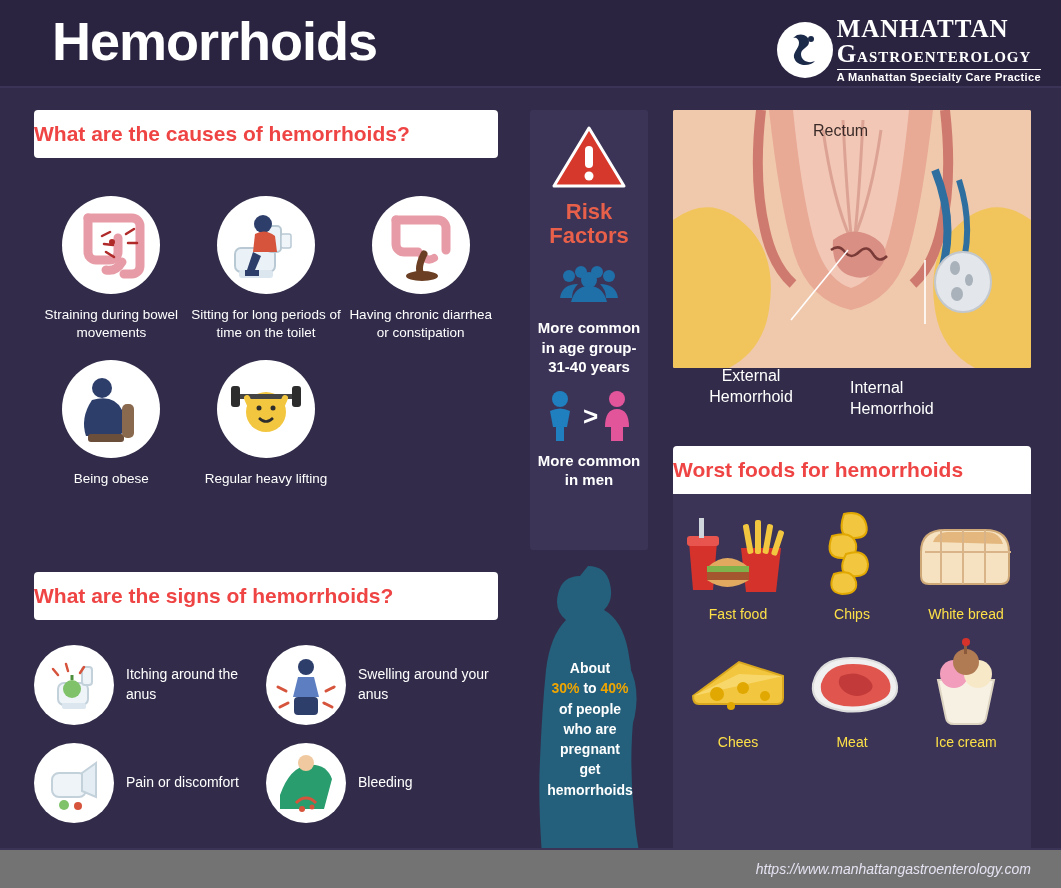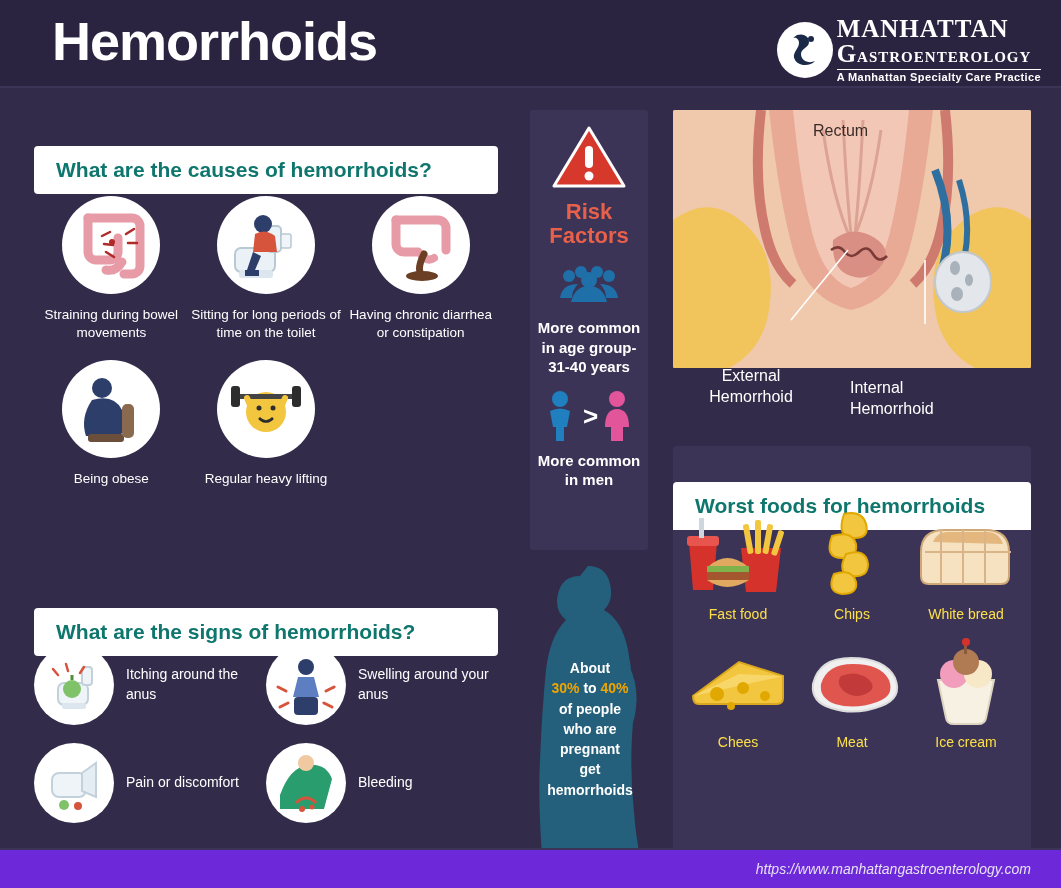--- a/index.html
+++ b/index.html
@@ -37,22 +37,21 @@
   .logo-l1 { font-family: "Liberation Serif", serif; font-size: 25px; font-weight: bold; letter-spacing: 1px; }
   .logo-l2 { font-family: "Liberation Serif", serif; font-size: 25px; font-weight: bold; letter-spacing: 1px; }
   .logo-l2 .small { font-size: 15px; }
   .logo-rule { height: 1px; background: #fff; margin: 3px 0 2px 0; }
   .logo-l3 { font-size: 11px; font-weight: bold; letter-spacing: .4px; text-align: left; }
 
   
   .panel-head {
     background: #ffffff; border-radius: 4px;
     display: flex; align-items: center;
-    padding-left: 22px;
-    color: #0f766e; font-size: 21px; font-weight: bold; margin-top: 36px;
+    color: #ef4444; font-size: 21px; font-weight: bold;
   }
 
   
   .causes-head { position: absolute; left: 34px; top: 110px; width: 464px; height: 48px; }
   .causes-grid {
     position: absolute; left: 34px; top: 196px; width: 464px;
     display: grid; grid-template-columns: repeat(3, 1fr); row-gap: 18px;
   }
   .cause { text-align: center; }
   .circ {
@@ -120,21 +119,21 @@
     position: absolute; left: 8px; top: 62px; width: 342px;
     display: grid; grid-template-columns: repeat(3, 1fr); row-gap: 14px;
   }
   .food { text-align: center; }
   .food-img { height: 92px; display: flex; align-items: center; justify-content: center; }
   .food-label { color: #fde047; font-size: 14px; margin-top: 6px; }
 
   
   .footer {
     position: absolute; left: 0; bottom: 0; width: 1061px; height: 40px;
-    background: #6d28d9; border-top: 2px solid #3c3456;
+    background: #737373; border-top: 2px solid #3c3456;
   }
   .footer-url {
     position: absolute; right: 30px; top: 11px;
     color: #e6e2f2; font-size: 14px; font-style: italic;
   }
 </style>
 </head>
 <body>
 
 <div class="page">

